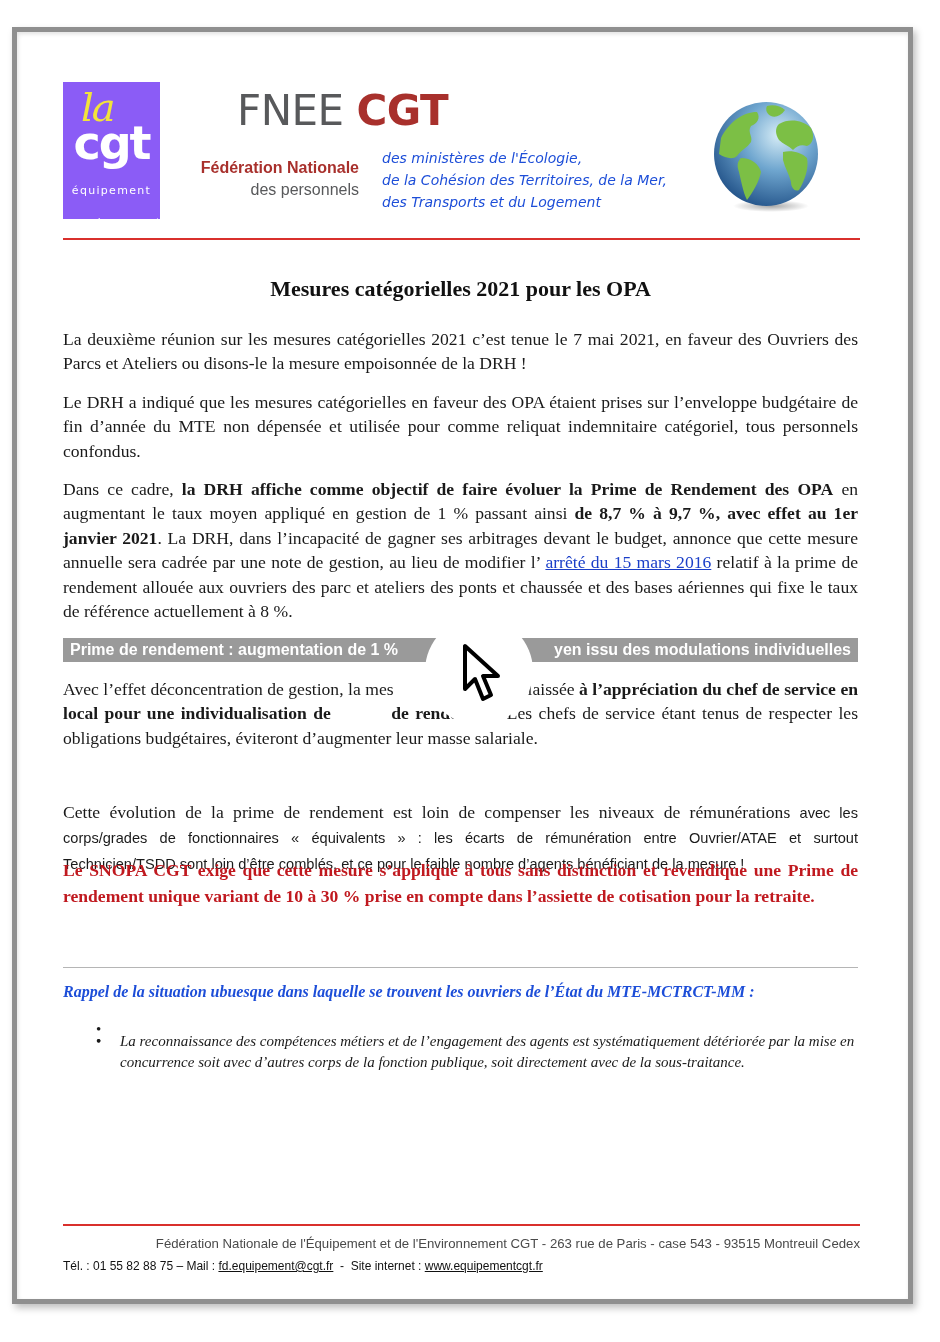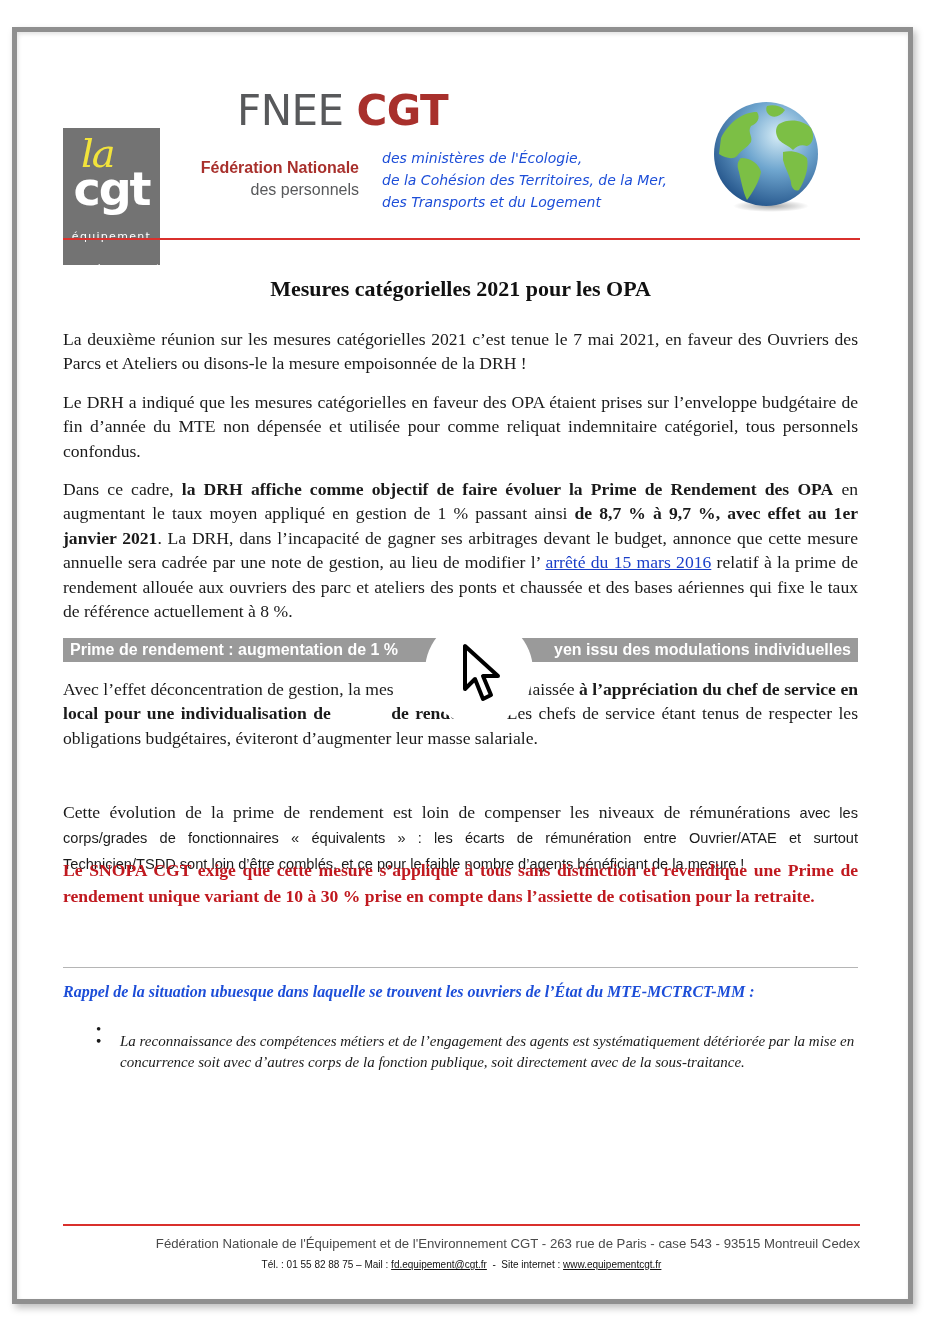--- a/index.html
+++ b/index.html
@@ -3,21 +3,21 @@
 <meta charset="utf-8">
 <style>
   html, body { margin: 0; padding: 0; background: #ffffff; }
   body { width: 940px; height: 1342px; position: relative; overflow: hidden; font-family: "Liberation Serif", serif; }
   .page-frame {
     position: absolute; left: 12px; top: 27px; width: 891px; height: 1267px;
     border: 5px solid #8f8f8f; background: #ffffff;
     box-shadow: 3px 4px 7px rgba(0,0,0,0.25), inset 1px 2px 4px rgba(0,0,0,0.12);
   }
   
-  .logo-box { position: absolute; left: 63px; top: 82px; width: 97px; height: 137px; background: #737373; overflow: hidden; margin-top: 46px; }
+  .logo-box { position: absolute; left: 63px; top: 82px; width: 97px; height: 137px; background: #8b5cf6; overflow: hidden; }
   .logo-la { position: absolute; left: 18px; top: 2px; font-family: "DejaVu Serif", serif; font-style: italic; font-size: 40px; color: #f2e33b; letter-spacing: -2px; }
   .logo-cgt { position: absolute; left: 2px; top: 34px; width: 93px; text-align: center; font-family: "DejaVu Sans", sans-serif; font-weight: bold; font-size: 46px; color: #ffffff; letter-spacing: -2px; }
   .logo-sub1 { position: absolute; left: 0; top: 102px; width: 97px; text-align: center; font-family: "DejaVu Sans", sans-serif; font-size: 11px; color: #ffffff; letter-spacing: 1.3px; }
   .logo-sub2 { position: absolute; left: 0; top: 134px; width: 112px; text-align: center; font-family: "DejaVu Sans", sans-serif; font-size: 10.5px; color: #ffffff; letter-spacing: 0.2px; }
   .brand-title { position: absolute; left: 237px; top: 86px; font-family: "DejaVu Sans", sans-serif; font-size: 42px; letter-spacing: -0.5px; }
   .brand-fnee { color: #58595b; }
   .brand-cgt { color: #a8302c; font-weight: bold; }
   .fed-nat { position: absolute; left: 168px; top: 159px; width: 191px; text-align: right; font-family: "Liberation Sans", sans-serif; font-size: 16px; font-weight: bold; color: #a8302c; }
   .fed-pers { position: absolute; left: 168px; top: 181px; width: 191px; text-align: right; font-family: "Liberation Sans", sans-serif; font-size: 16px; color: #58595b; }
   .ministries { position: absolute; left: 382px; top: 147px; font-family: "DejaVu Sans", sans-serif; font-style: italic; font-size: 14px; line-height: 22px; color: #1d4ed8; }
@@ -39,21 +39,21 @@
   .sans-part { font-family: "Liberation Sans", sans-serif; font-size: 14.6px; }
   .banner { position: absolute; left: 63px; top: 638px; width: 795px; height: 24px; background: #9a9a9a; color: #ffffff; font-family: "Liberation Sans", sans-serif; font-weight: bold; font-size: 16px; line-height: 24px; padding-left: 7px; box-sizing: border-box; white-space: nowrap; overflow: hidden; }
   .cursor-halo { position: absolute; left: 425px; top: 617px; width: 108px; height: 108px; border-radius: 50%; background: #ffffff; }
   .cursor { position: absolute; left: 461px; top: 643px; width: 48px; height: 62px; }
   .hr-grey { position: absolute; left: 63px; top: 967px; width: 795px; height: 1px; background: #b5b5b5; }
   .rappel { position: absolute; left: 63px; top: 983px; width: 795px; font-style: italic; font-weight: bold; font-size: 16px; color: #1d4ed8; }
   .bullets { position: absolute; left: 63px; top: 1019px; width: 795px; margin: 0; padding: 0; list-style: none; }
   .bullets li { position: relative; padding-left: 57px; font-style: italic; font-size: 15px; line-height: 20.5px; color: #1a1a1a; margin-bottom: 12px; }
   .bullets li .bullet { position: absolute; left: 33px; top: 0; font-style: normal; }
   .footer-line1 { position: absolute; left: 63px; top: 1236px; width: 797px; text-align: right; font-family: "Liberation Sans", sans-serif; font-size: 13.2px; color: #4a4a4a; }
-  .footer-line2 { position: absolute; left: 63px; top: 1259px; width: 797px; text-align: center; font-family: "Liberation Sans", sans-serif; font-size: 10px; color: #111; }
+  .footer-line2 { position: absolute; left: 63px; top: 1259px; width: 797px; text-align: left; font-family: "Liberation Sans", sans-serif; font-size: 12px; color: #111; }
   .footer-line2 a { color: #111; text-decoration: underline; }
 </style>
 </head>
 <body>
 
 <div class="page-frame"></div>
 
 <div class="logo-box">
   <span class="logo-la">la</span>
   <span class="logo-cgt">cgt</span>

